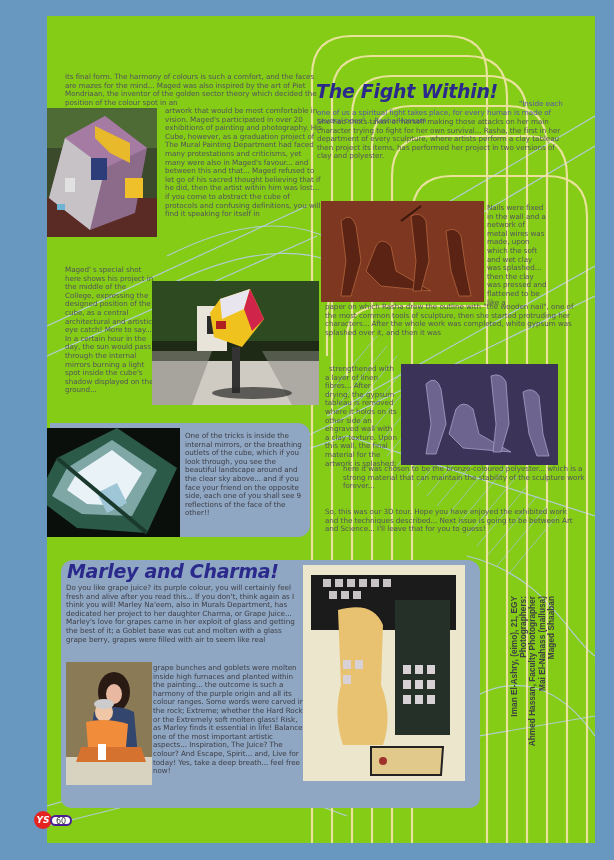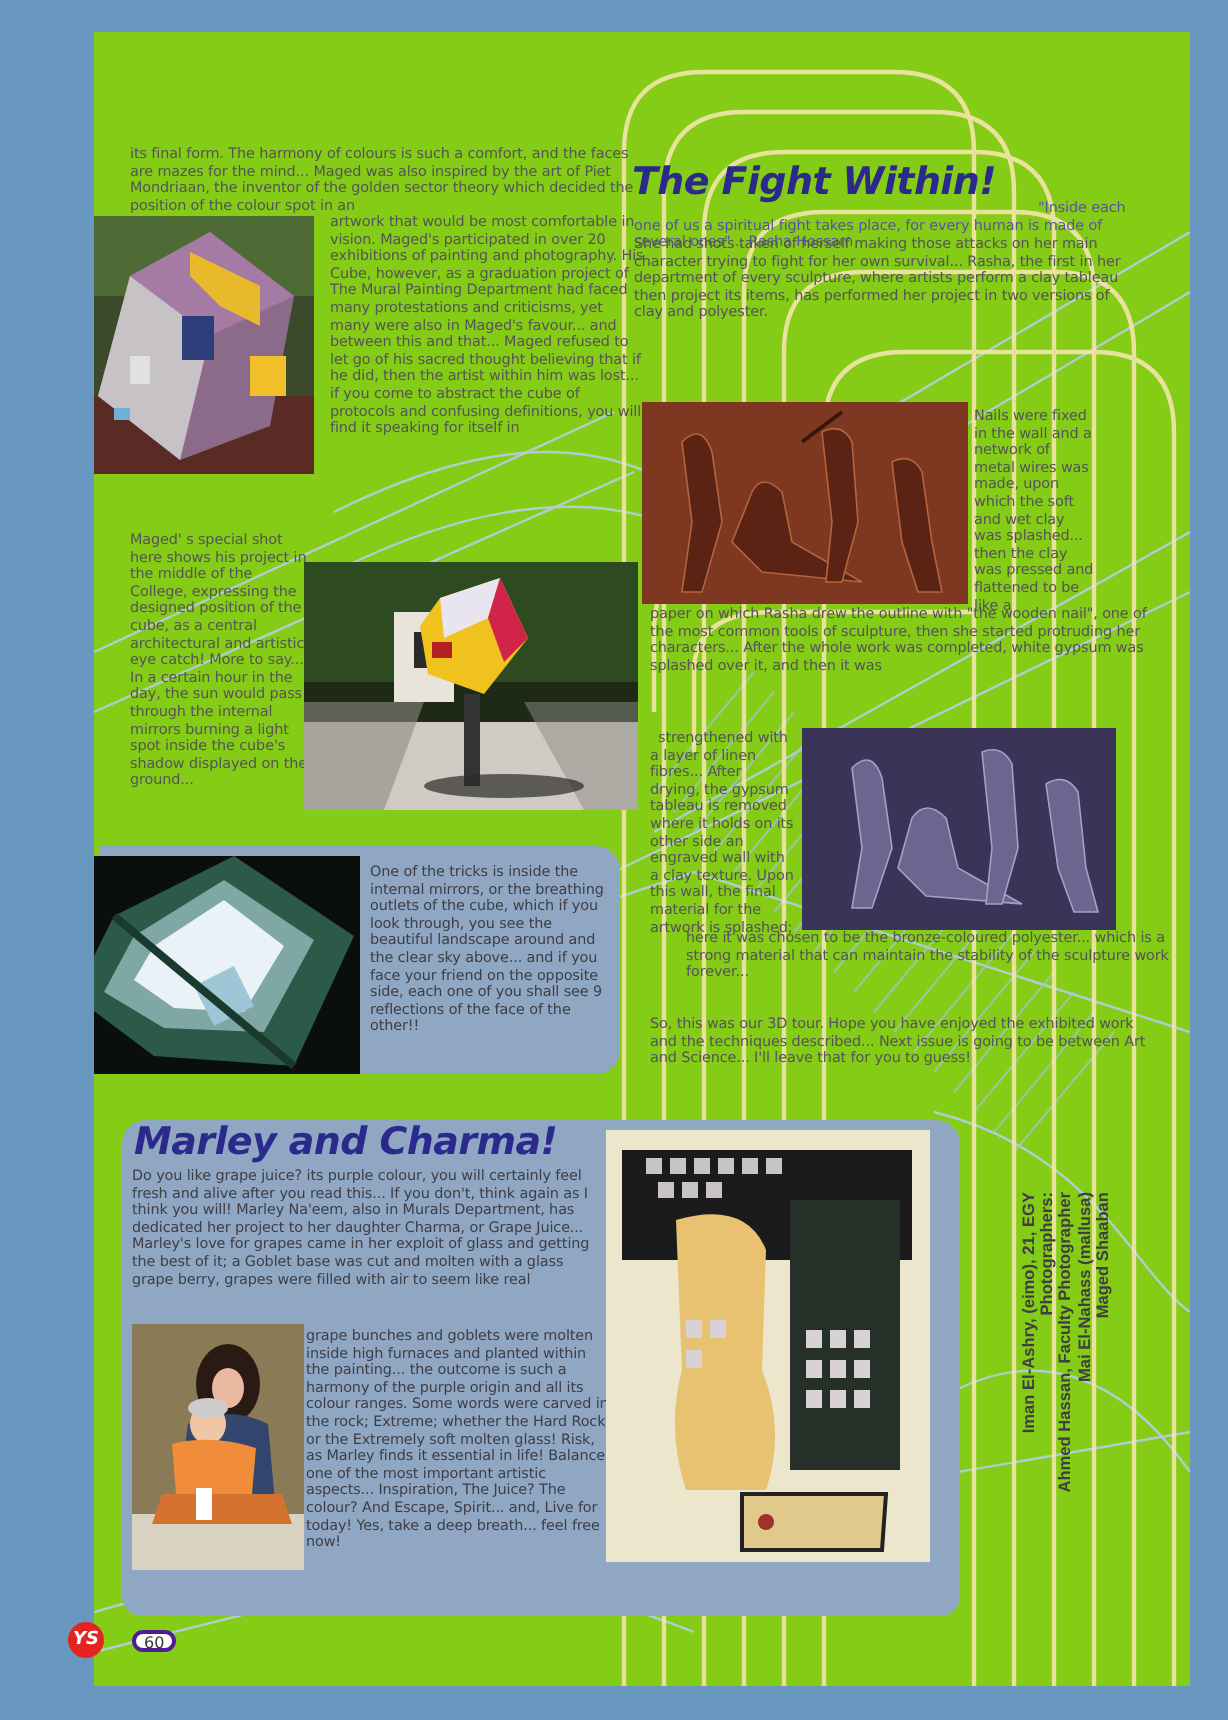--- a/index.html
+++ b/index.html
@@ -223,16 +223,16 @@
     <div class="credits-inner">
       <div>Iman El-Ashry, (eimo), 21, EGY</div>
       <div>Photographers:</div>
       <div>Ahmed Hassan, Faculty Photographer</div>
       <div>Mai El-Nahass (mallusa)</div>
       <div>Maged Shaaban</div>
     </div>
   </div>
 </div>
 
-<div class="pgnum" style="left:34px; top:811px;gap:16px;">
+<div class="pgnum" style="left:34px; top:811px;">
   <div class="pg-logo">YS</div>
   <div class="pg-badge">60</div>
 </div>
 
 </body></html>

